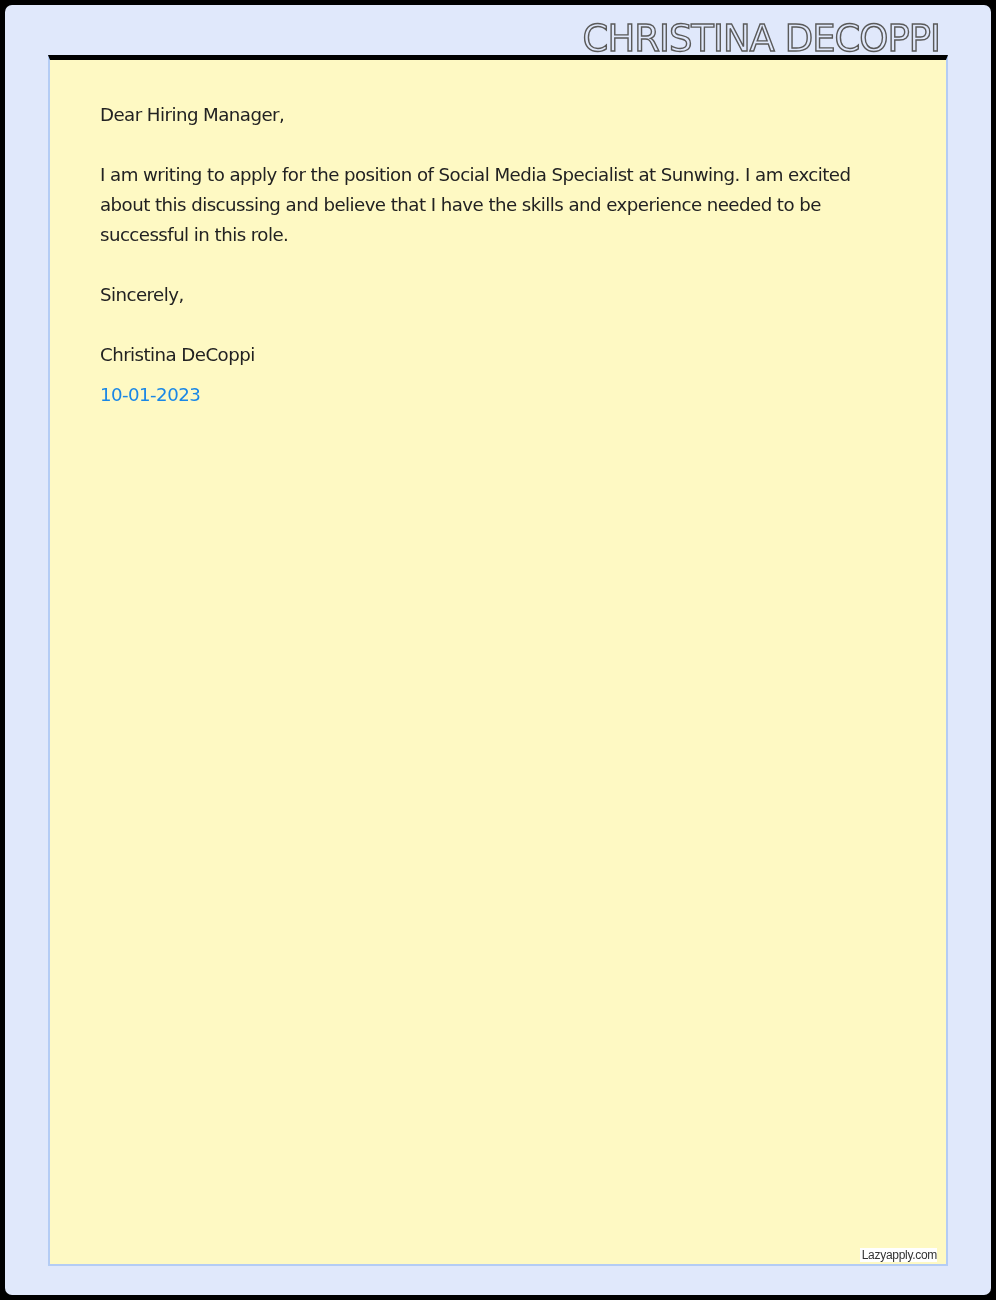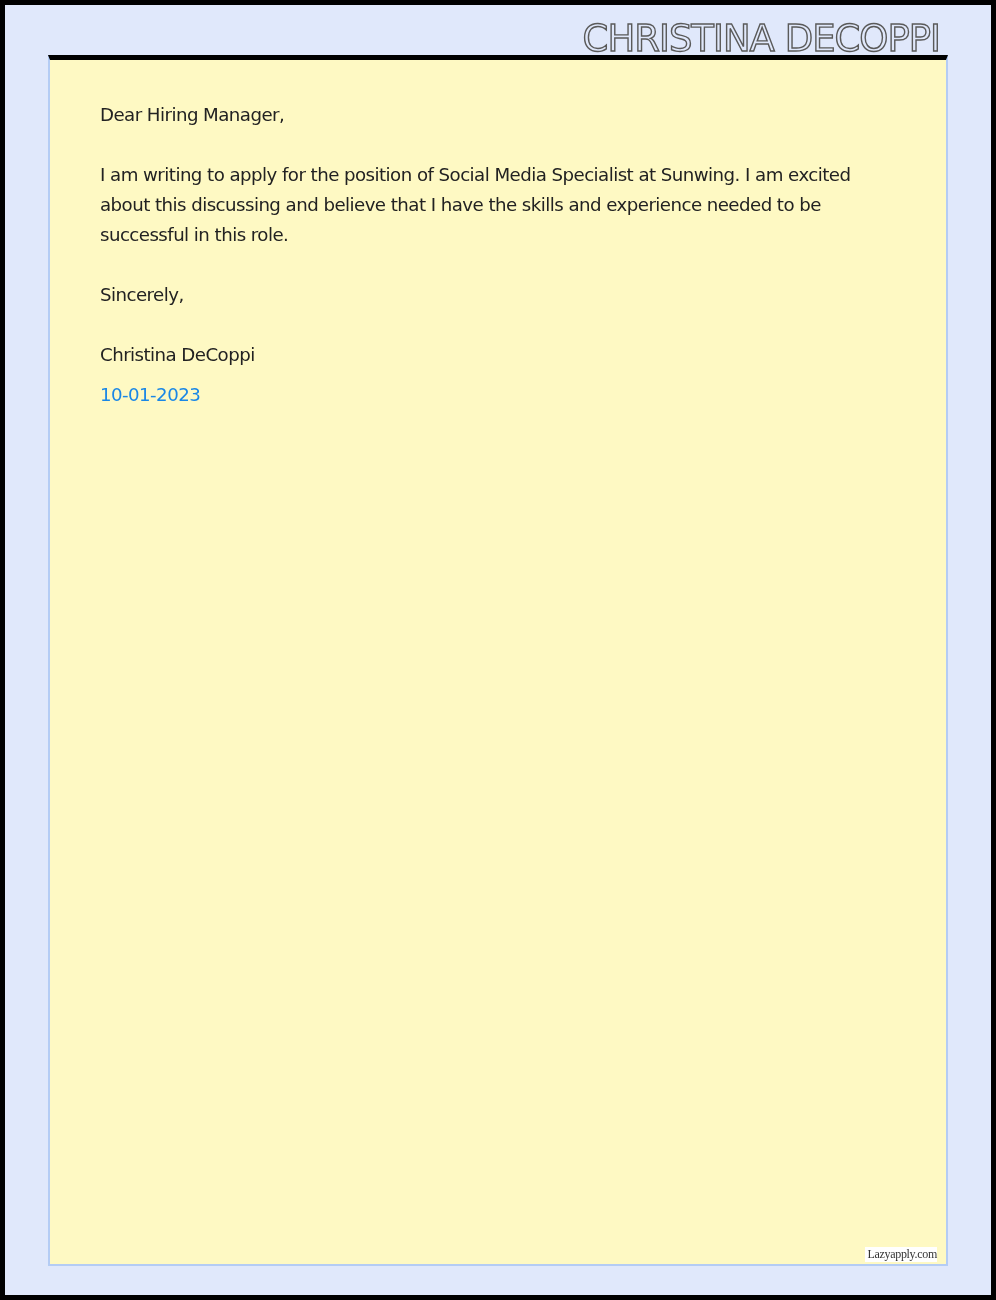--- a/index.html
+++ b/index.html
@@ -13,20 +13,21 @@
       background: #000;
       font-family: "DejaVu Sans", sans-serif;
     }
     .frame {
       position: absolute;
       left: 5px;
       top: 5px;
       width: 986px;
       height: 1290px;
       background: #e0e8fb;
+      border-radius: 7px;
     }
     .header-name {
       position: absolute;
       right: 51px;
       top: 12px;
       margin: 0;
       font-family: "DejaVu Sans", sans-serif;
       font-weight: normal;
       font-size: 37px;
       letter-spacing: -1px;
@@ -70,21 +71,21 @@
       margin-bottom: 10px;
     }
     .letter p.date {
       color: #1a87e6;
       margin: 0;
     }
     .watermark {
       position: absolute;
       right: 9px;
       bottom: 2px;
-      font-family: Liberation Serif, serif;
+      font-family: Liberation Sans, sans-serif;
       font-size: 12px;
       letter-spacing: -0.3px;
       color: #333;
       background: #fff;
       padding: 0 0 0 2px;
     }
   </style>
 </head>
 <body>
 

